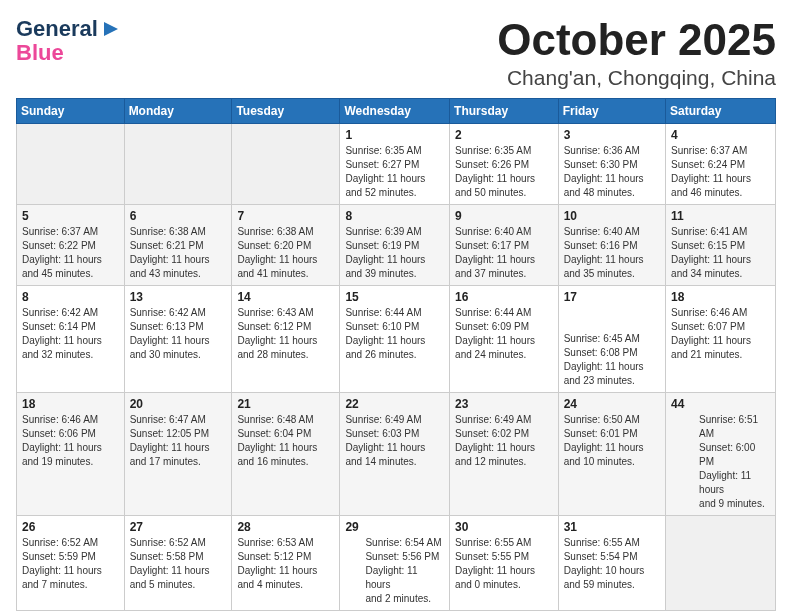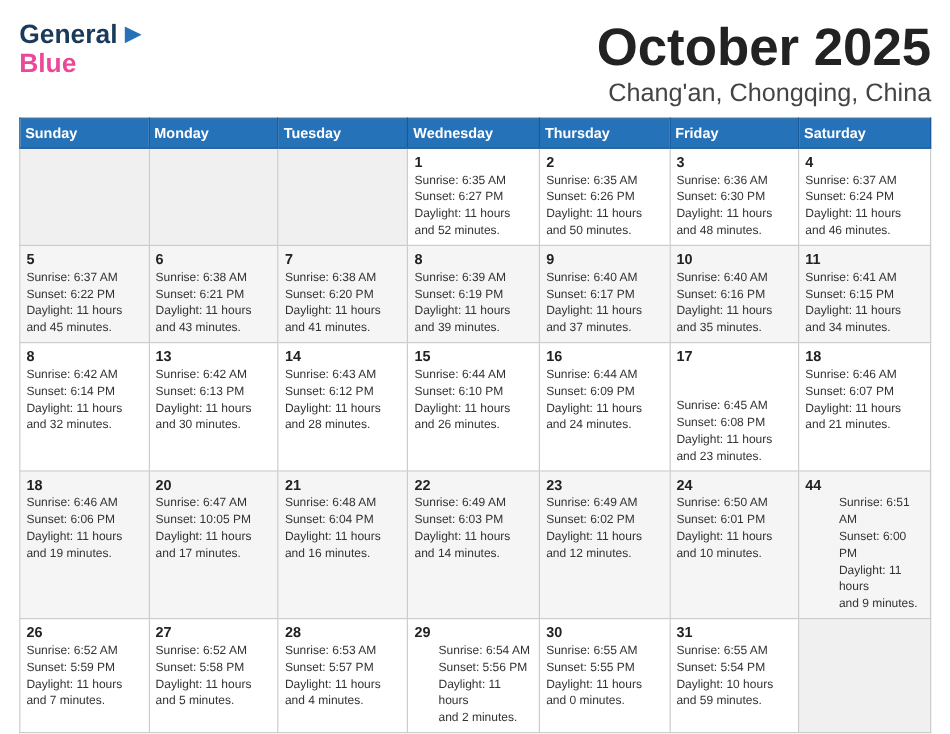--- a/index.html
+++ b/index.html
@@ -262,21 +262,21 @@
           <td>
             <span class="day-num">18</span>
             <div class="day-info" style="white-space: pre-line;">Sunrise: 6:46 AM
 Sunset: 6:06 PM
 Daylight: 11 hours
 and 19 minutes.</div>
           </td>
           <td>
             <span class="day-num">20</span>
             <div class="day-info" style="white-space: pre-line;">Sunrise: 6:47 AM
-Sunset: 10:05 PM
+Sunset: 12:05 PM
 Daylight: 11 hours
 and 17 minutes.</div>
           </td>
           <td>
             <span class="day-num">21</span>
             <div class="day-info" style="white-space: pre-line;">Sunrise: 6:48 AM
 Sunset: 6:04 PM
 Daylight: 11 hours
 and 16 minutes.</div>
           </td>
@@ -320,21 +320,21 @@
           <td>
             <span class="day-num">27</span>
             <div class="day-info" style="white-space: pre-line;">Sunrise: 6:52 AM
 Sunset: 5:58 PM
 Daylight: 11 hours
 and 5 minutes.</div>
           </td>
           <td>
             <span class="day-num">28</span>
             <div class="day-info" style="white-space: pre-line;">Sunrise: 6:53 AM
-Sunset: 5:57 PM
+Sunset: 5:12 PM
 Daylight: 11 hours
 and 4 minutes.</div>
           </td>
           <td>
             <span class="day-num">29</span>
             <div class="day-info" style="white-space: pre-line; margin-left: 20px;">Sunrise: 6:54 AM
 Sunset: 5:56 PM
 Daylight: 11 hours
 and 2 minutes.</div>
           </td>

